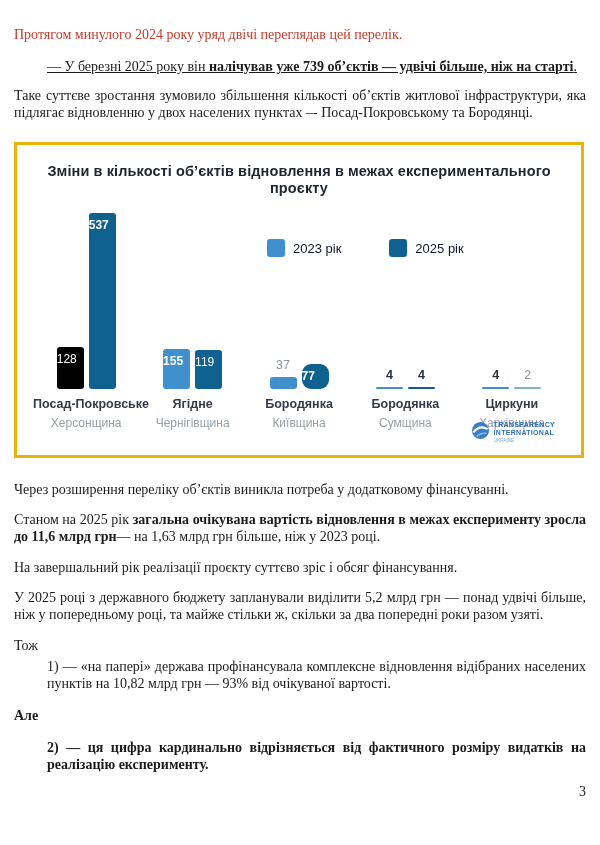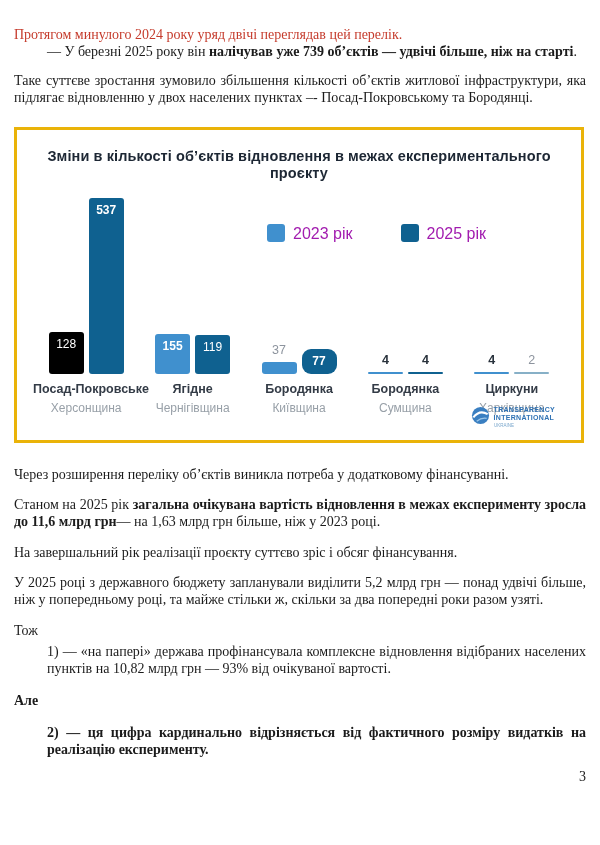--- a/index.html
+++ b/index.html
@@ -15,21 +15,21 @@
     box-sizing:border-box;
     padding:8px 14px 0 14px;
   }
   p{margin:0;}
   .red{color:#c53b2c;}
   .just{text-align:justify;}
   .indent{margin-left:33px;}
   b,.b{font-weight:bold;}
 
   .p1{margin-top:18px;}
-  .p2{}
+  .p2{margin-top:15px;text-decoration:underline;}
   .p3{margin-top:12px;}
   .p4{margin-top:23px;}
   .p5{margin-top:13px;}
   .p6{margin-top:14px;}
   .p7{margin-top:13px;}
   .p8{margin-top:14px;}
   .p9{margin-top:4px;}
   .p10{margin-top:15px;}
   .p11{margin-top:15px;}
   .pagenum{margin-top:10px;text-align:right;}
@@ -65,24 +65,24 @@
     justify-content:center;
     gap:5px;
   }
   .cbar-wrap{
     display:flex;
     flex-direction:column;
     align-items:center;
     justify-content:flex-end;
   }
   .cbar{
-    width:35px;
+    width:27px;
     border-radius:3px;
     display:flex;
-    justify-content:center;
+    justify-content:flex-start;
     align-items:flex-start;
   }
   .inside-label{
     padding-top:4px;
     font-size:12px;
     color:#ffffff;
   }
   .inside-label.b{font-weight:bold;}
   .above-label{
     font-size:12.5px;
@@ -104,21 +104,21 @@
     white-space:nowrap;
   }
   .legend{
     position:absolute;
     top:94px;left:250px;
     display:flex;
     gap:48px;
   }
   .legend-item{display:flex;align-items:center;gap:8px;}
   .lswatch{width:18px;height:18px;border-radius:3px;}
-  .legend-label{font-size:16px;color:#a21caf;}
+  .legend-label{font-size:13px;color:#0f172a;}
   .brand{
     position:absolute;
     right:26px;bottom:10px;
     display:flex;
     align-items:flex-start;
     gap:4px;
   }
   .brand-text{line-height:8px;}
   .brand-line{font-size:7px;font-weight:bold;color:#2f72b4;letter-spacing:.3px;}
   .brand-sub{font-size:6px;color:#7aa7cc;transform:scale(.75);transform-origin:left top;}

